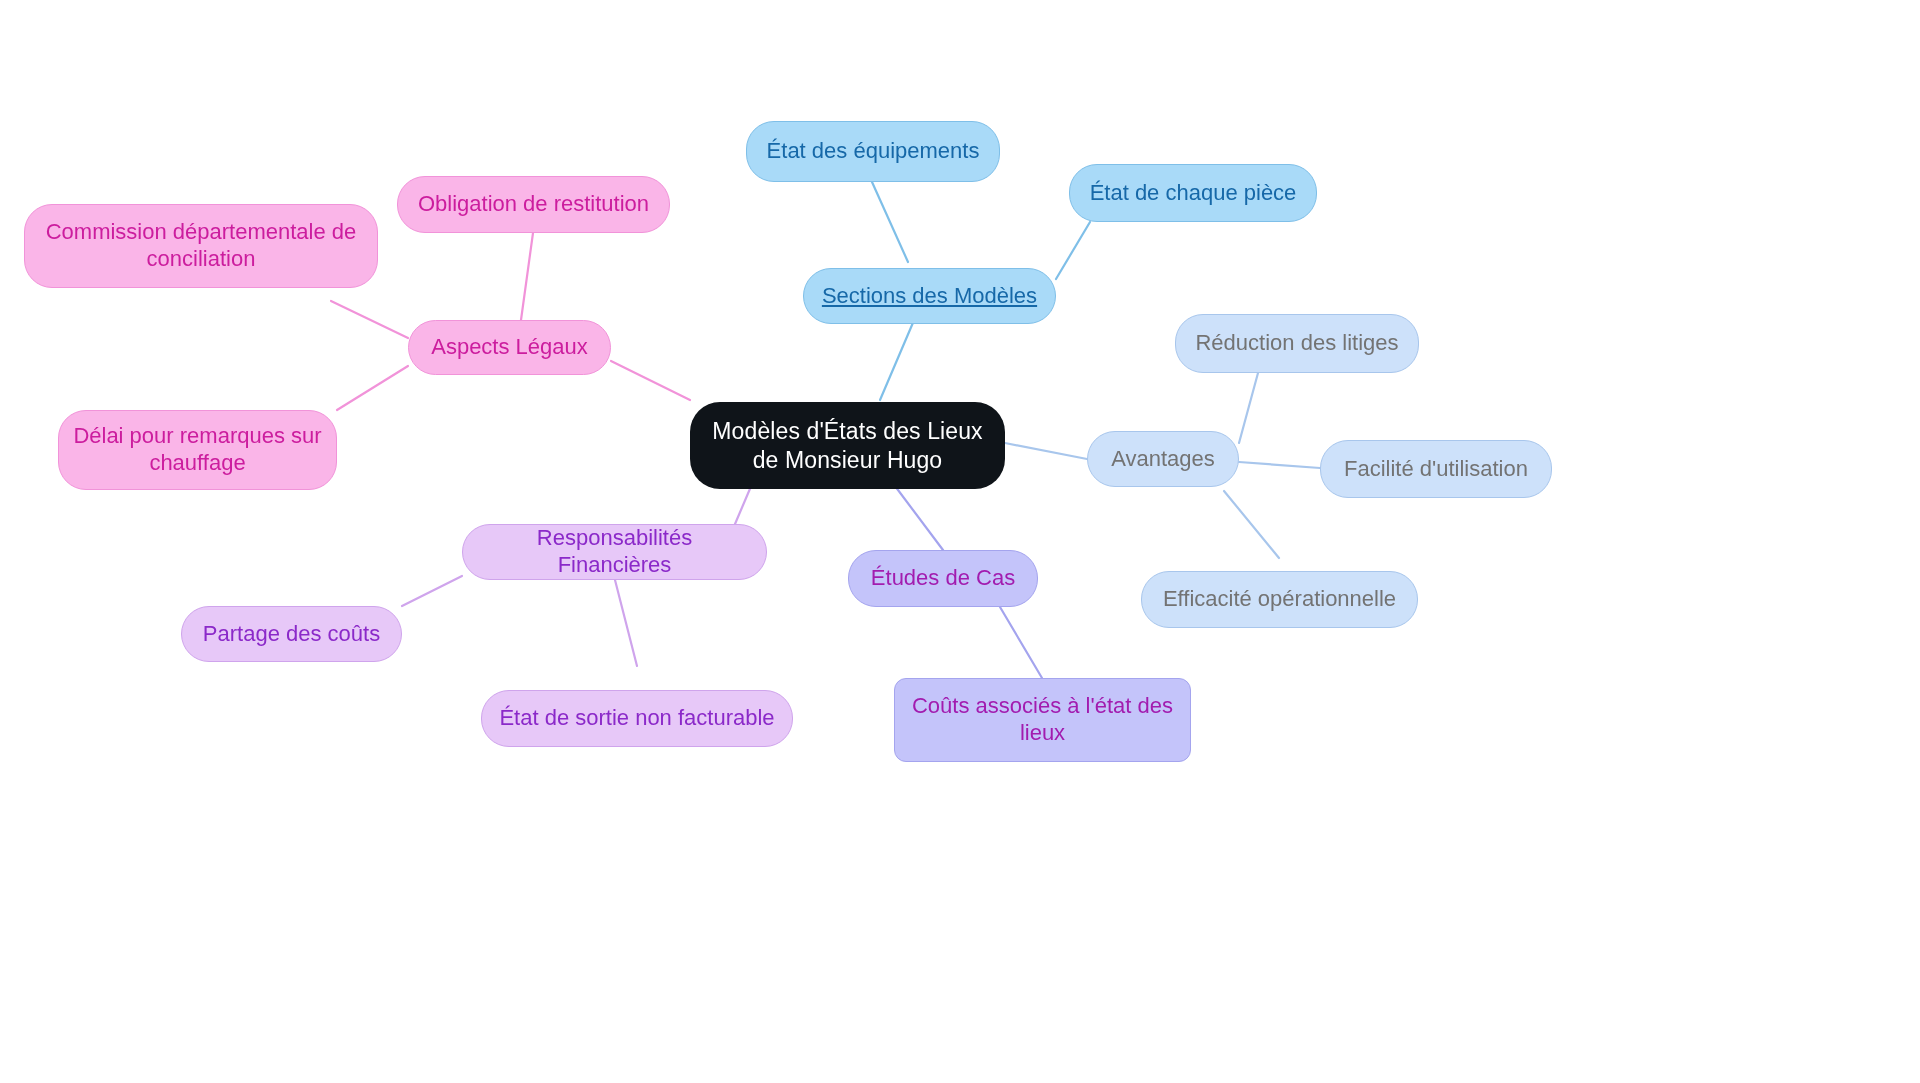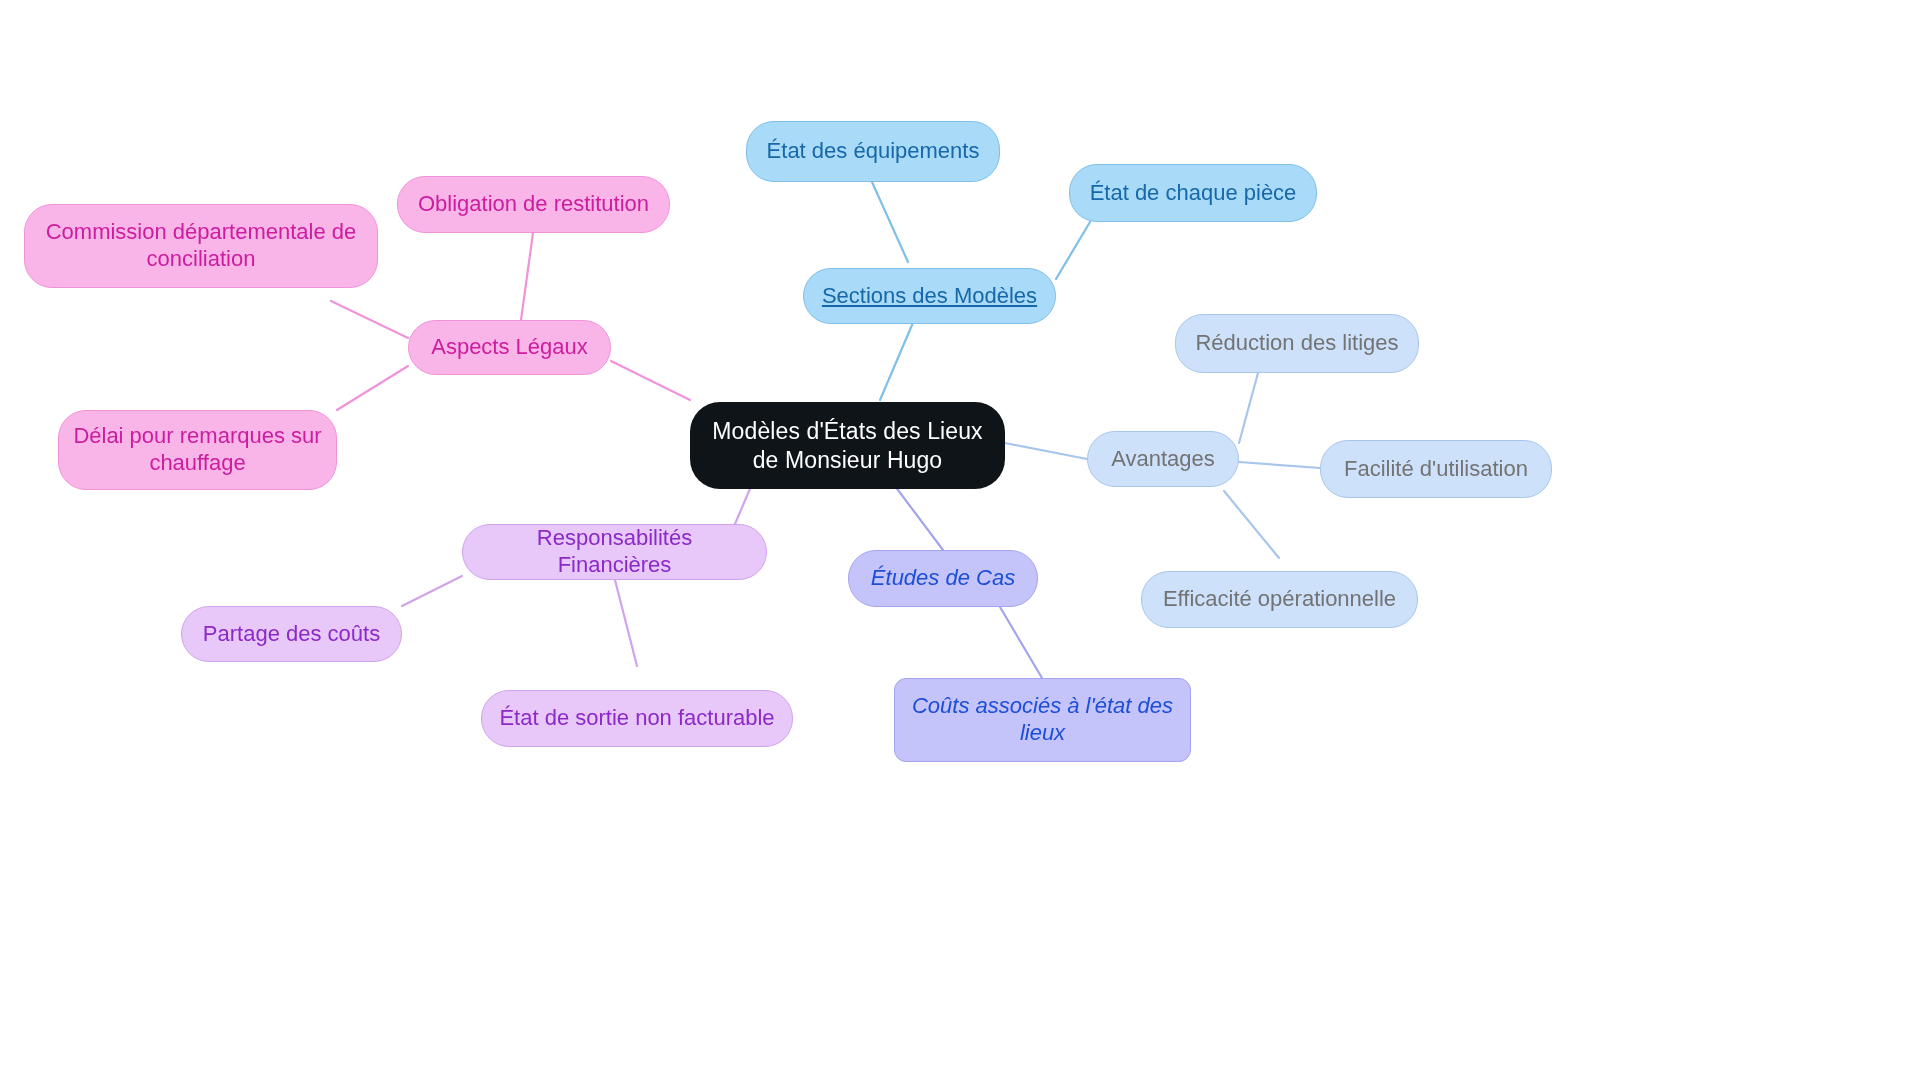--- a/index.html
+++ b/index.html
@@ -45,21 +45,21 @@
   .node.lvl1, .node.lvl2 {
     font-size: 22px;
     border-width: 1.6px;
     border-style: solid;
   }
   
   .c-sky   { background: #a9daf8; border-color: #7fbfe8; color: #1668a8; }
   
   .c-pale  { background: #cde1fa; border-color: #a8c6ec; color: #737373; }
   
-  .c-peri  { background: #c4c4fa; border-color: #a4a4ee; color: #1d4ed8; font-style: italic; }
+  .c-peri  { background: #c4c4fa; border-color: #a4a4ee; color: #a21caf; }
   
   .c-viol  { background: #e7c8f8; border-color: #cfa4ec; color: #8b29c9; }
   
   .c-pink  { background: #fab5e8; border-color: #f193d9; color: #cc1d9e; }
 </style>
 </head>
 <body>
 
 <div id="canvas">
   <svg id="edges" viewBox="0 0 1920 1083">

